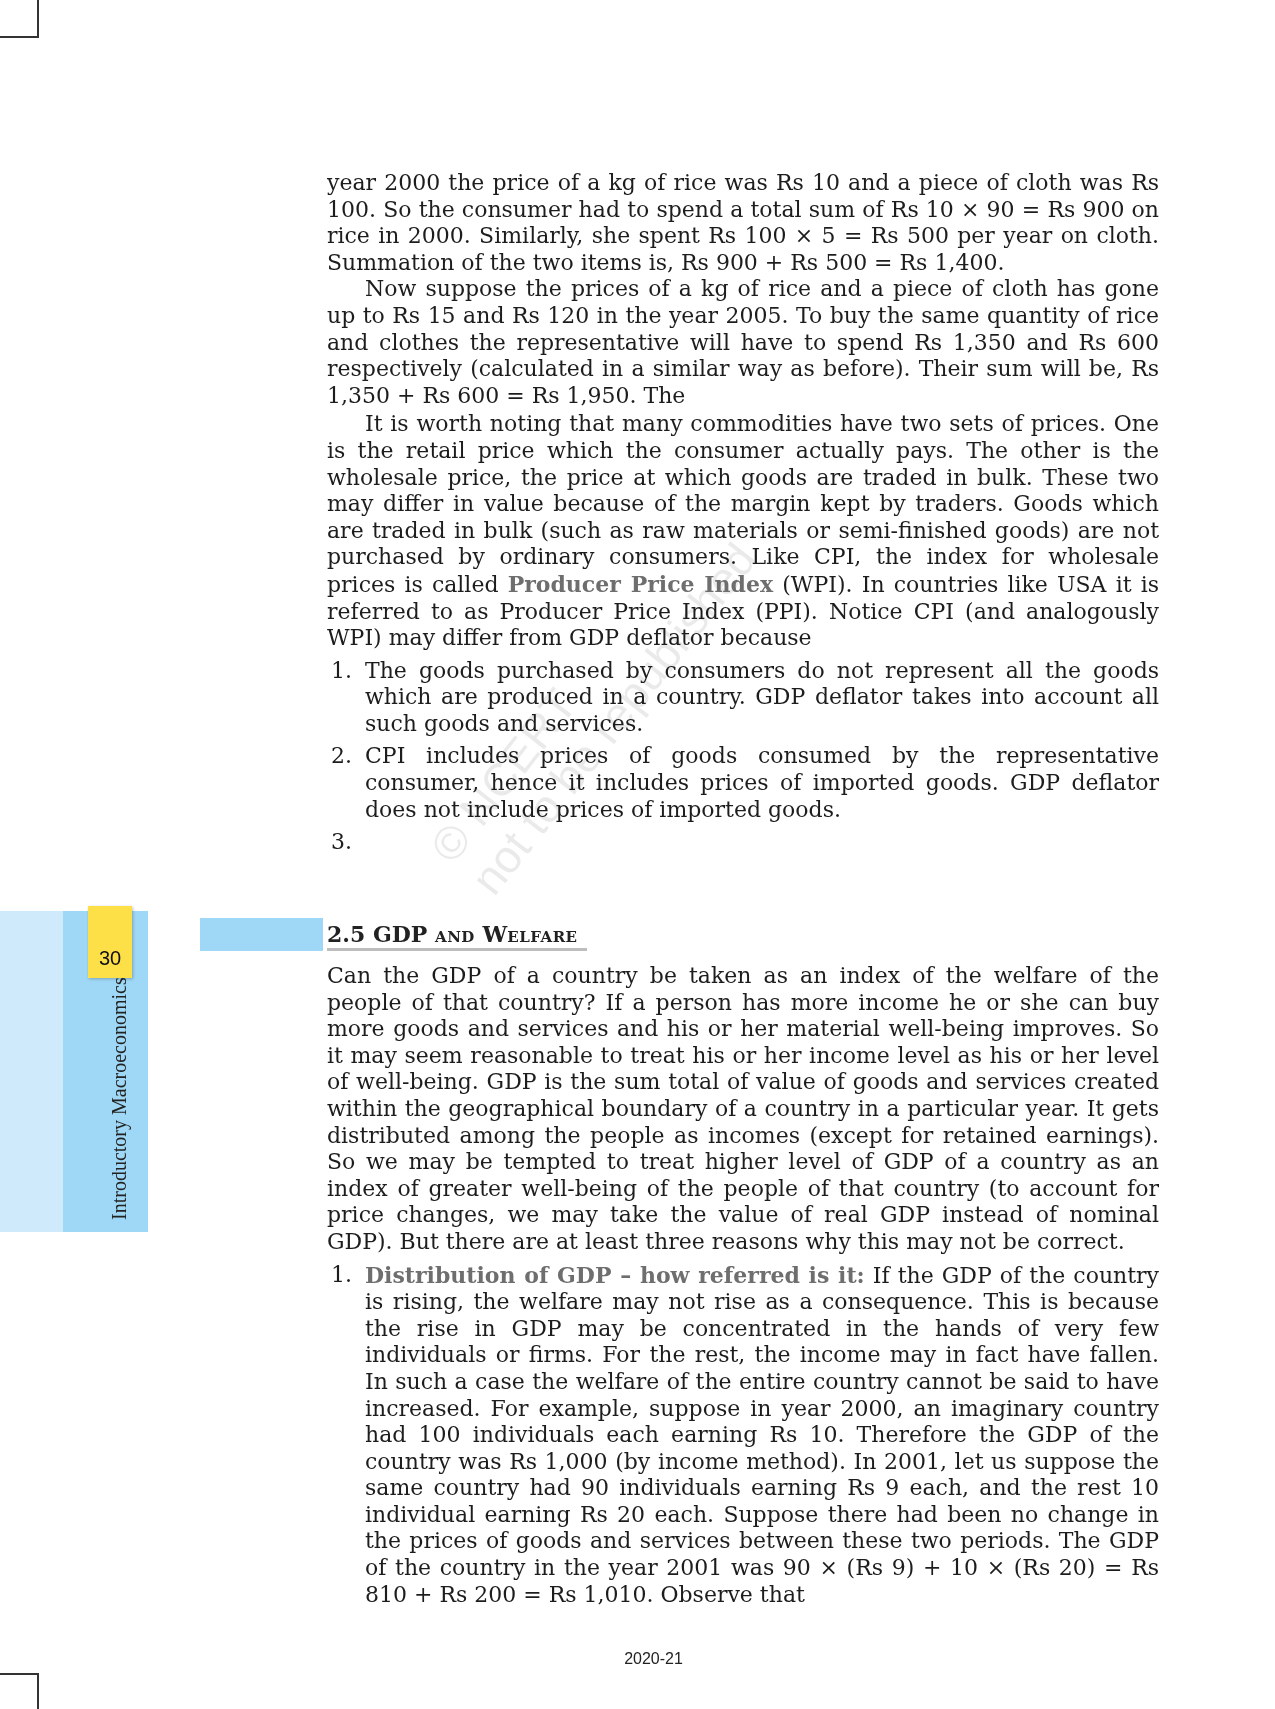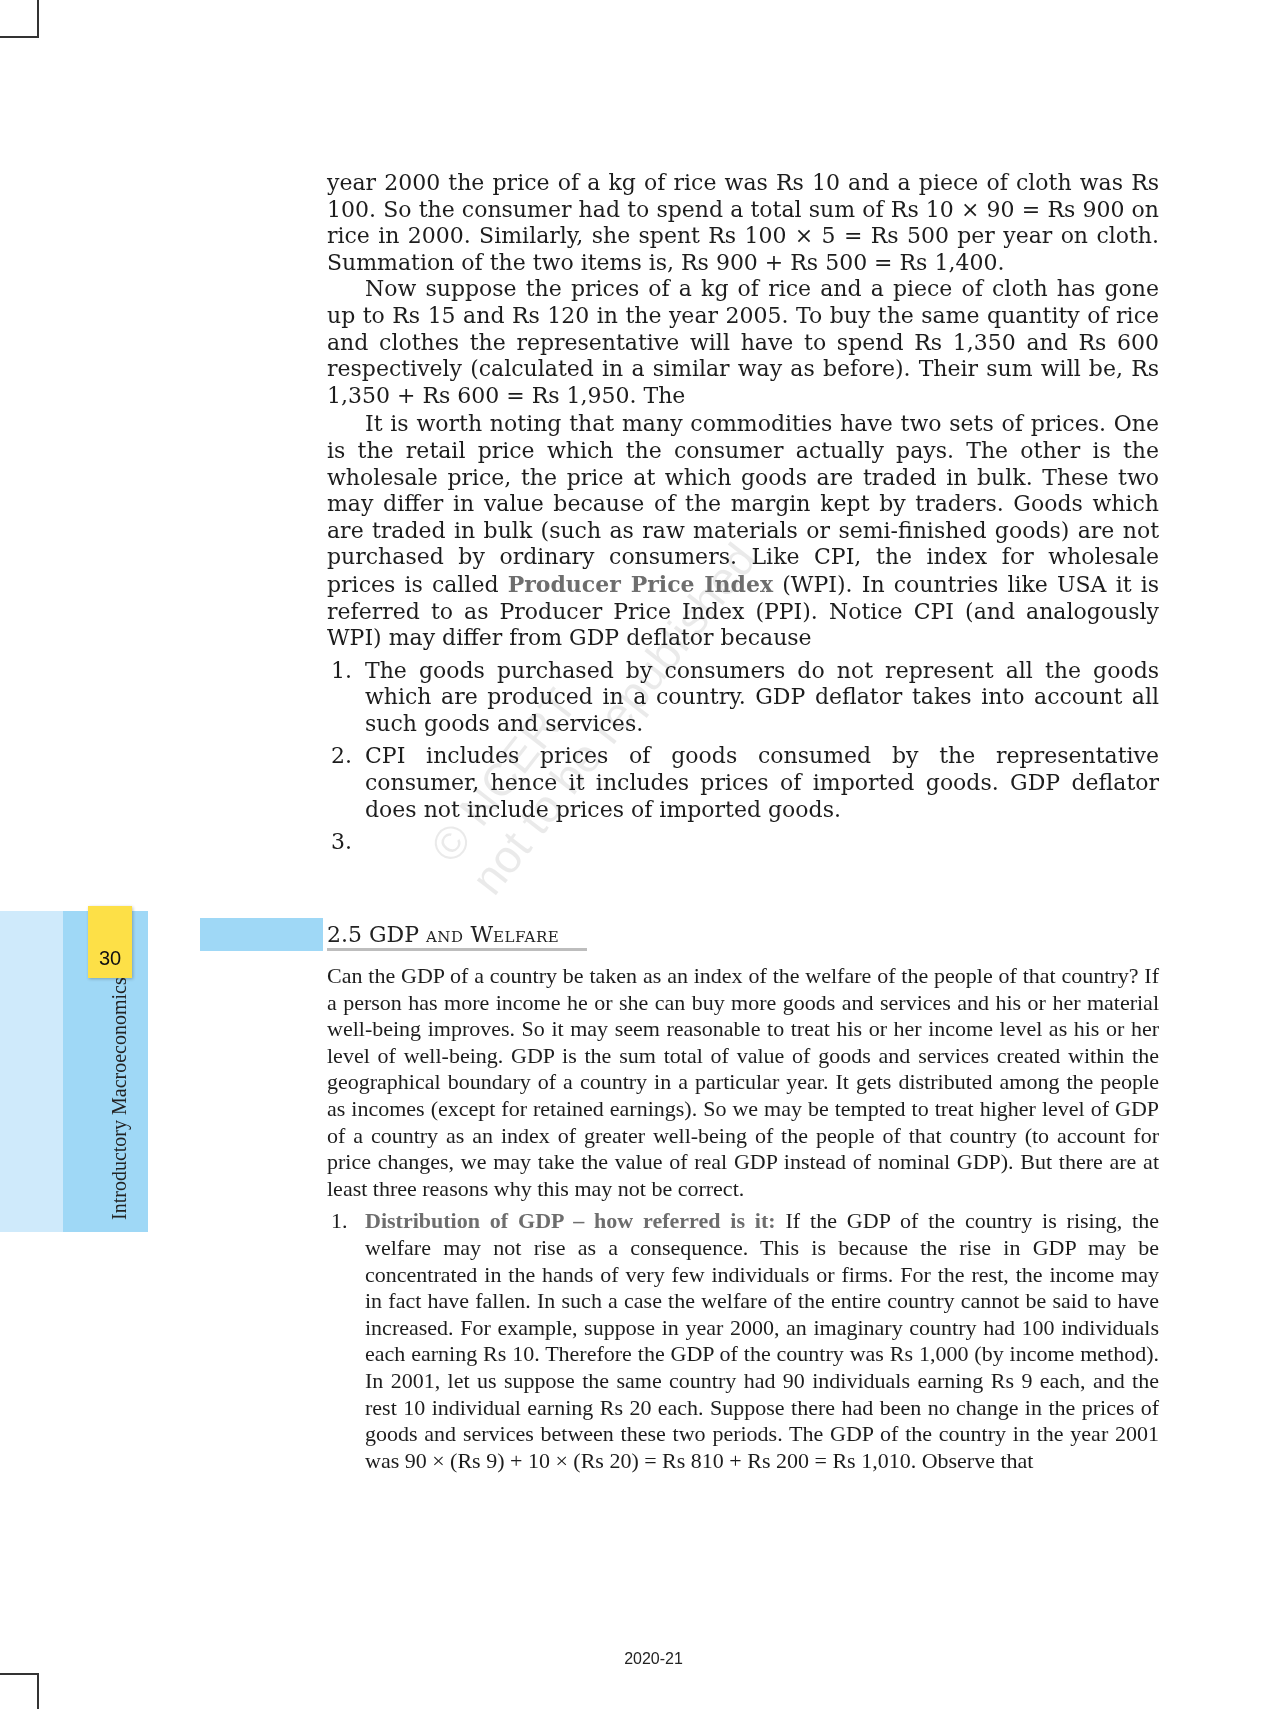--- a/index.html
+++ b/index.html
@@ -17,21 +17,21 @@
   ol.items { margin: 6px 0 0 0; padding: 0; list-style: none; }
   ol.items li { position: relative; padding-left: 38px; margin-bottom: 6px; }
   ol.items li .num { position: absolute; left: 4px; top: 0; }
 
   .frac { display: inline-block; vertical-align: middle; text-align: center; margin: 0 6px 0 4px; line-height: 22px; }
   .frac .top { display: block; border-bottom: 1.4px solid #1d1d1d; padding: 0 2px; }
   .frac .bot { display: block; padding: 0 2px; }
 
   .heading-bar { position: absolute; left: 200px; top: 918px; width: 123px; height: 33px; background: #9fd8f6; }
   .heading { position: absolute; left: 327px; top: 918px; width: 260px; height: 33px;
-             font-weight: normal; font-size: 22px; line-height: 33px; color: #222;
+             font-weight: bold; font-size: 22px; line-height: 33px; color: #222;
              border-bottom: 3px solid #bdbdbd; box-sizing: border-box; }
   .heading .sc { font-size: 15px; letter-spacing: 0.5px; }
 
   .side-light { position: absolute; left: 0; top: 911px; width: 63px; height: 321px; background: #cfeafb; }
   .side-dark { position: absolute; left: 63px; top: 911px; width: 85px; height: 321px; background: #9fd8f6; }
   .page-box { position: absolute; left: 88px; top: 906px; width: 44px; height: 72px; background: #fde047;
               box-shadow: 1px 1px 3px rgba(0,0,0,0.25); }
   .page-num { position: absolute; left: 0; bottom: 8px; width: 100%; text-align: center;
               font-family: "Liberation Sans", sans-serif; font-size: 20px; color: #111; }
   .side-title { position: absolute; left: 108px; top: 1220px; transform-origin: 0 0; transform: rotate(-90deg);
@@ -87,21 +87,21 @@
   </ol>
 </div>
 
 <div class="heading-bar"></div>
 <div class="heading">
   <span>2.5 GDP</span>
   <span class="sc">AND</span>
   <span>W</span><span class="sc">ELFARE</span>
 </div>
 
-<div class="content" style="top:963px;font-family:Liberation Serif, serif;">
+<div class="content" style="top:963px;">
   <p>Can the GDP of a country be taken as an index of the welfare of the people of that country? If a person has more income he or she can buy more goods and services and his or her material well-being improves. So it may seem reasonable to treat his or her income level as his or her level of well-being. GDP is the sum total of value of goods and services created within the geographical boundary of a country in a particular year. It gets distributed among the people as incomes (except for retained earnings). So we may be tempted to treat higher level of GDP of a country as an index of greater well-being of the people of that country (to account for price changes, we may take the value of real GDP instead of nominal GDP). But there are at least three reasons why this may not be correct.</p>
   <ol class="items">
     <li>
       <span class="num">1.</span>
       <span class="hl">Distribution of GDP – how referred is it:</span>
       <span>If the GDP of the country is rising, the welfare may not rise as a consequence. This is because the rise in GDP may be concentrated in the hands of very few individuals or firms. For the rest, the income may in fact have fallen. In such a case the welfare of the entire country cannot be said to have increased. For example, suppose in year 2000, an imaginary country had 100 individuals each earning Rs 10. Therefore the GDP of the country was Rs 1,000 (by income method). In 2001, let us suppose the same country had 90 individuals earning Rs 9 each, and the rest 10 individual earning Rs 20 each. Suppose there had been no change in the prices of goods and services between these two periods. The GDP of the country in the year 2001 was 90 × (Rs 9) + 10 × (Rs 20) = Rs 810 + Rs 200 = Rs 1,010. Observe that</span>
     </li>
   </ol>
 </div>
 

